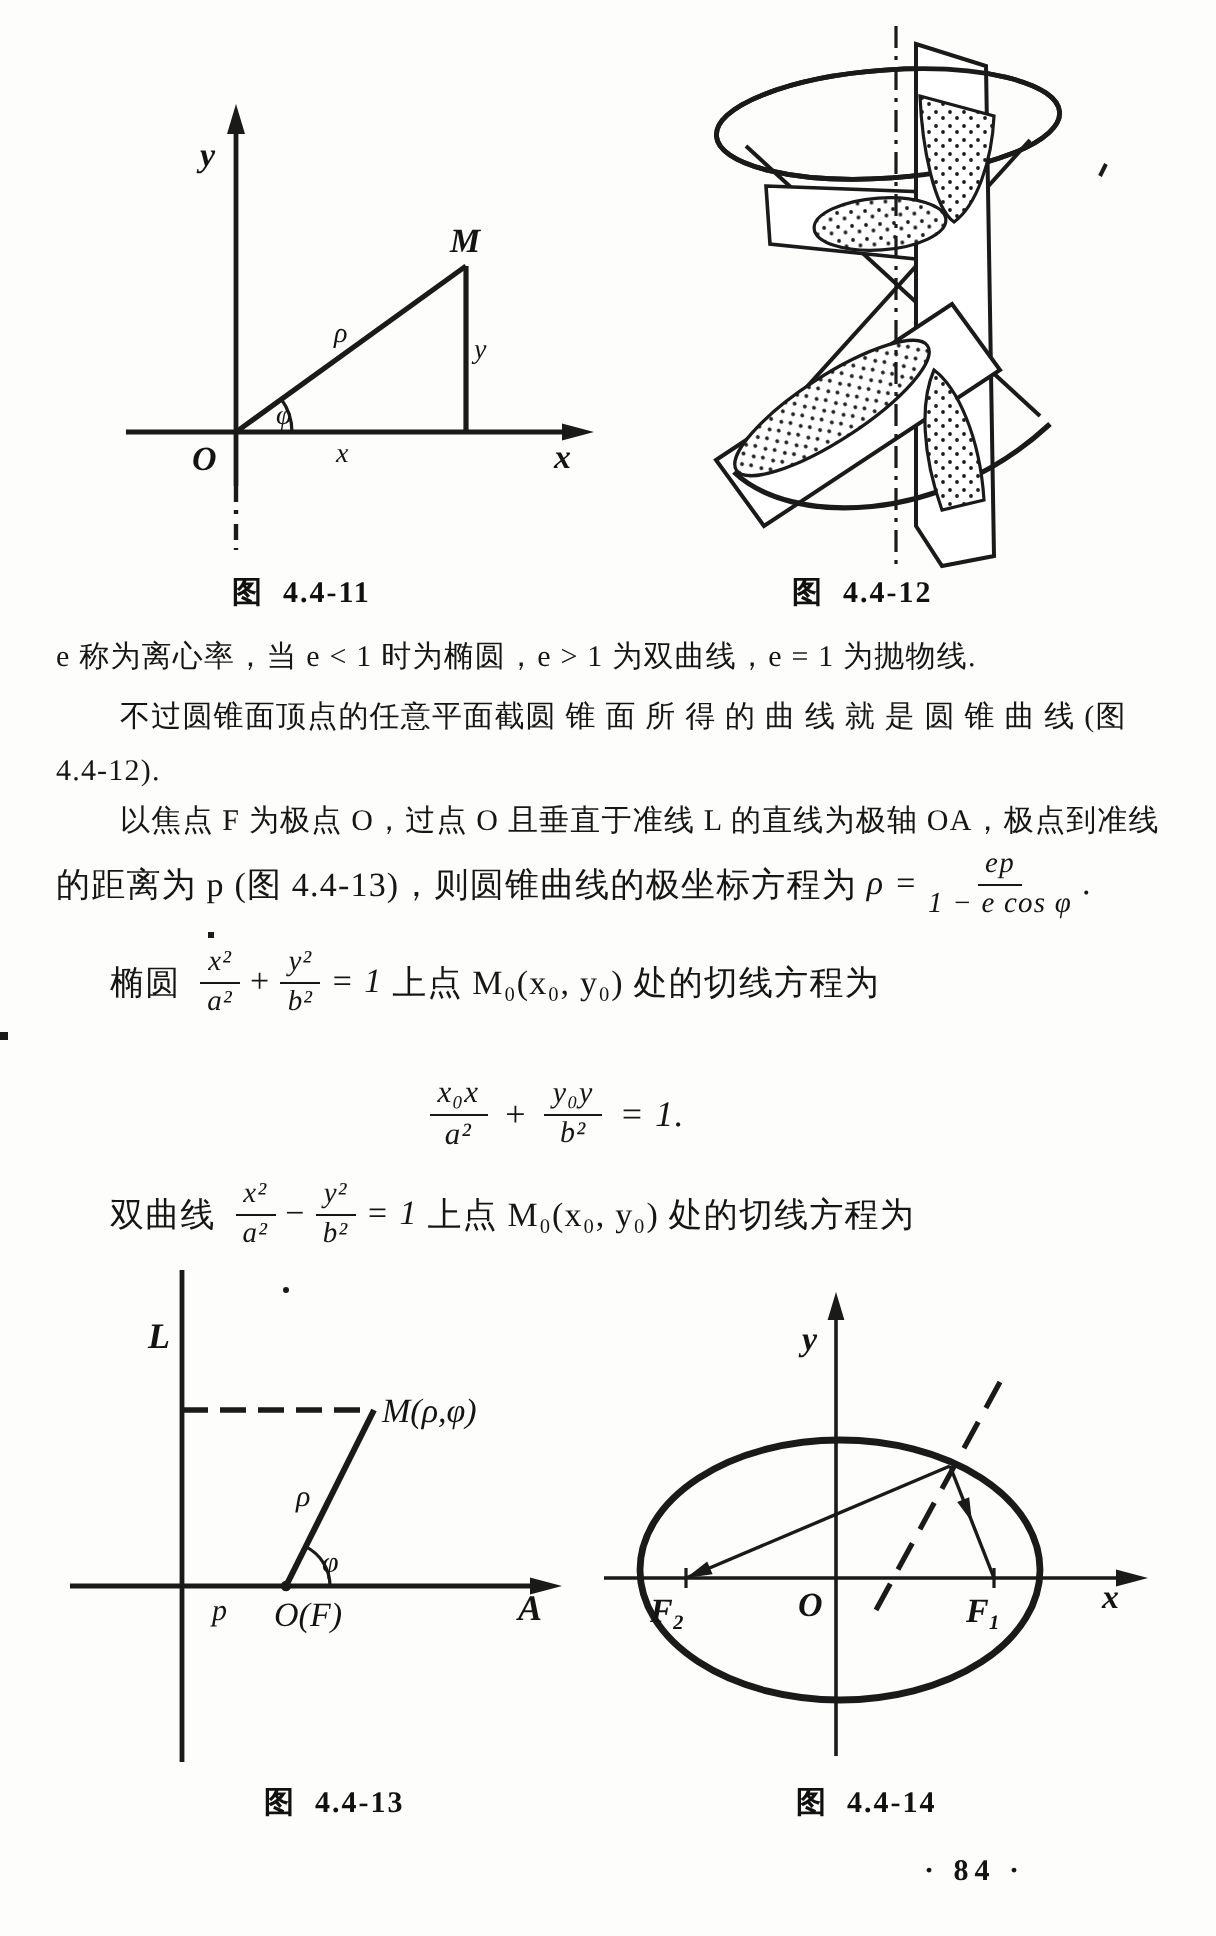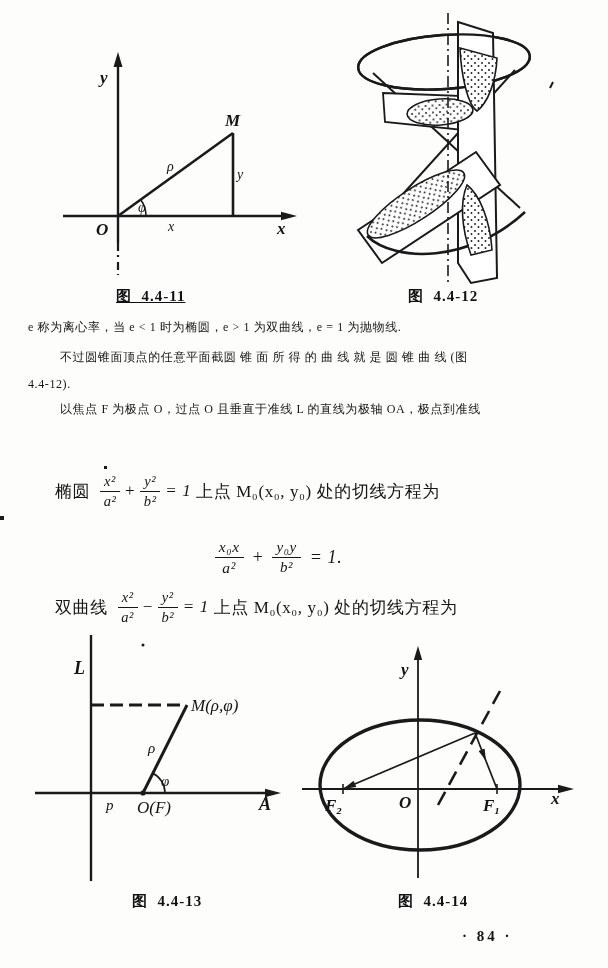--- a/index.html
+++ b/index.html
@@ -1,21 +1,21 @@
 <!DOCTYPE html>
 <html><head>
 <meta charset="utf-8">
 <style>
   * { margin:0; padding:0; box-sizing:border-box; }
   html,body { width:608px; height:968px; background:#ffffff; }
   .page {
     position:relative; width:608px; height:968px; background:#fdfdfb;
     font-family:"Liberation Serif","DejaVu Serif",serif; color:#141414; overflow:hidden;
   }
-  .txt { position:absolute; font-size:12px; line-height:1.3; letter-spacing:0.6px; white-space:pre; color:#161616; }
+  .txt { position:absolute; font-size:15px; line-height:1.3; letter-spacing:0.6px; white-space:pre; color:#161616; }
   .caption { position:absolute; font-size:15px; font-weight:bold; letter-spacing:1px; white-space:pre; color:#111; }
   .heading { font-weight:bold; }
   .mathline { position:absolute; display:flex; align-items:center; white-space:pre; font-size:17px; color:#161616; letter-spacing:0.6px; }
   .frac { display:inline-flex; flex-direction:column; align-items:center; font-size:14.5px; font-style:italic; line-height:1.12; margin:0 5px; }
   .frac .num { border-bottom:1.5px solid #161616; padding:0 4px 1px 4px; }
   .frac .den { padding-top:1px; }
   .it { font-style:italic; }
   .pagenum { position:absolute; font-size:15px; font-weight:bold; letter-spacing:3px; white-space:pre; }
   svg { position:absolute; overflow:visible; }
   svg text { font-family:"Liberation Serif","DejaVu Serif",serif; fill:#141414; }
@@ -45,21 +45,21 @@
       <text x="56" y="190">O</text>
       <text x="237" y="189">x</text>
     </g>
     <g font-size="14" font-style="italic">
       <text x="127" y="126">ρ</text>
       <text x="98" y="167">φ</text>
       <text x="128" y="186">x</text>
       <text x="197" y="134">y</text>
     </g>
   </svg>
-  <div class="caption" style="left:116px; top:287px;text-decoration:underline;">图  4.4-11</div>
+  <div class="caption" style="left:116px; top:287px;">图  4.4-11</div>
 
   <svg style="left:340px; top:5px;" width="265" height="288" viewBox="0 0 265 288">
     <defs>
       <pattern id="dots" width="7" height="7" patternUnits="userSpaceOnUse">
         <rect width="7" height="7" fill="#ffffff"></rect>
         <circle cx="2" cy="2" r="0.95" fill="#1a1a1a"></circle>
         <circle cx="5.5" cy="5" r="0.95" fill="#1a1a1a"></circle>
       </pattern>
     </defs>
     <g stroke="#1a1a1a" fill="none">
@@ -72,27 +72,34 @@
       <path d="M27,231 C55,258 130,258 185,207" stroke-width="2.6"></path>
       <ellipse cx="104" cy="57" rx="86" ry="27" transform="rotate(-4 104 57)" stroke-width="2.4"></ellipse>
       <ellipse cx="100" cy="107" rx="33" ry="13" transform="rotate(-4 100 107)" fill="url(#dots)" stroke-width="1.6"></ellipse>
       <ellipse cx="76" cy="199" rx="57" ry="16" transform="rotate(-33 76 199)" fill="url(#dots)" stroke-width="1.6"></ellipse>
       <path d="M120,43 L157,53 C156,76 148,98 137,106 C127,99 121,68 120,43 Z" fill="url(#dots)" stroke-width="1.6"></path>
       <path d="M127,180 C139,189 150,214 152,245 L131,250 C121,222 120,196 127,180 Z" fill="url(#dots)" stroke-width="1.6"></path>
       <line x1="108" y1="8" x2="108" y2="281" stroke-width="1.6" stroke-dasharray="11 4 2 4"></line>
       <line x1="213" y1="77" x2="210" y2="83" stroke-width="2"></line>
     </g>
   </svg>
-  <div class="caption" style="left:408px; top:287px;">图  4.4-12</div>
+  <div class="caption" style="left:396px; top:287px;">图  4.4-12</div>
 
   <div class="txt" style="left:28px; top:320px;">e 称为离心率，当 e &lt; 1 时为椭圆，e &gt; 1 为双曲线，e = 1 为抛物线.</div>
   <div class="txt" style="left:60px; top:350px;">不过圆锥面顶点的任意平面截圆 锥 面 所 得 的 曲 线 就 是 圆 锥 曲 线 (图</div>
   <div class="txt" style="left:28px; top:377px;">4.4-12).</div>
   <div class="txt" style="left:60px; top:402px;">以焦点 F 为极点 O，过点 O 且垂直于准线 L 的直线为极轴 OA，极点到准线</div>
 
+  <div class="mathline" style="left:28px; top:420px; height:44px;">
+    <span>的距离为 p (图 4.4-13)，则圆锥曲线的极坐标方程为 </span><span class="it">ρ =</span>
+    <span class="frac">
+      <span class="num">ep</span>
+      <span class="den">1 − e cos φ</span>
+    </span><span>.</span>
+  </div>
 
 
   <div class="mathline" style="left:55px; top:468px; height:46px;">
     <span>椭圆 </span>
     <span class="frac">
       <span class="num">x²</span>
       <span class="den">a²</span>
     </span>
     <span>+</span>
     <span class="frac">

